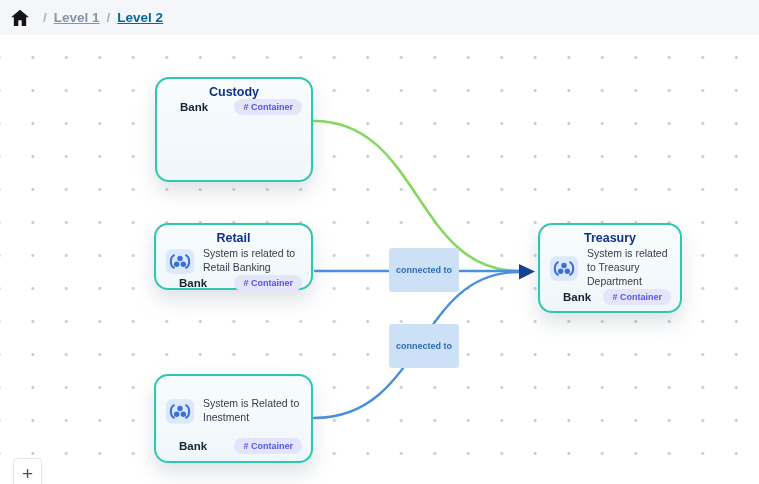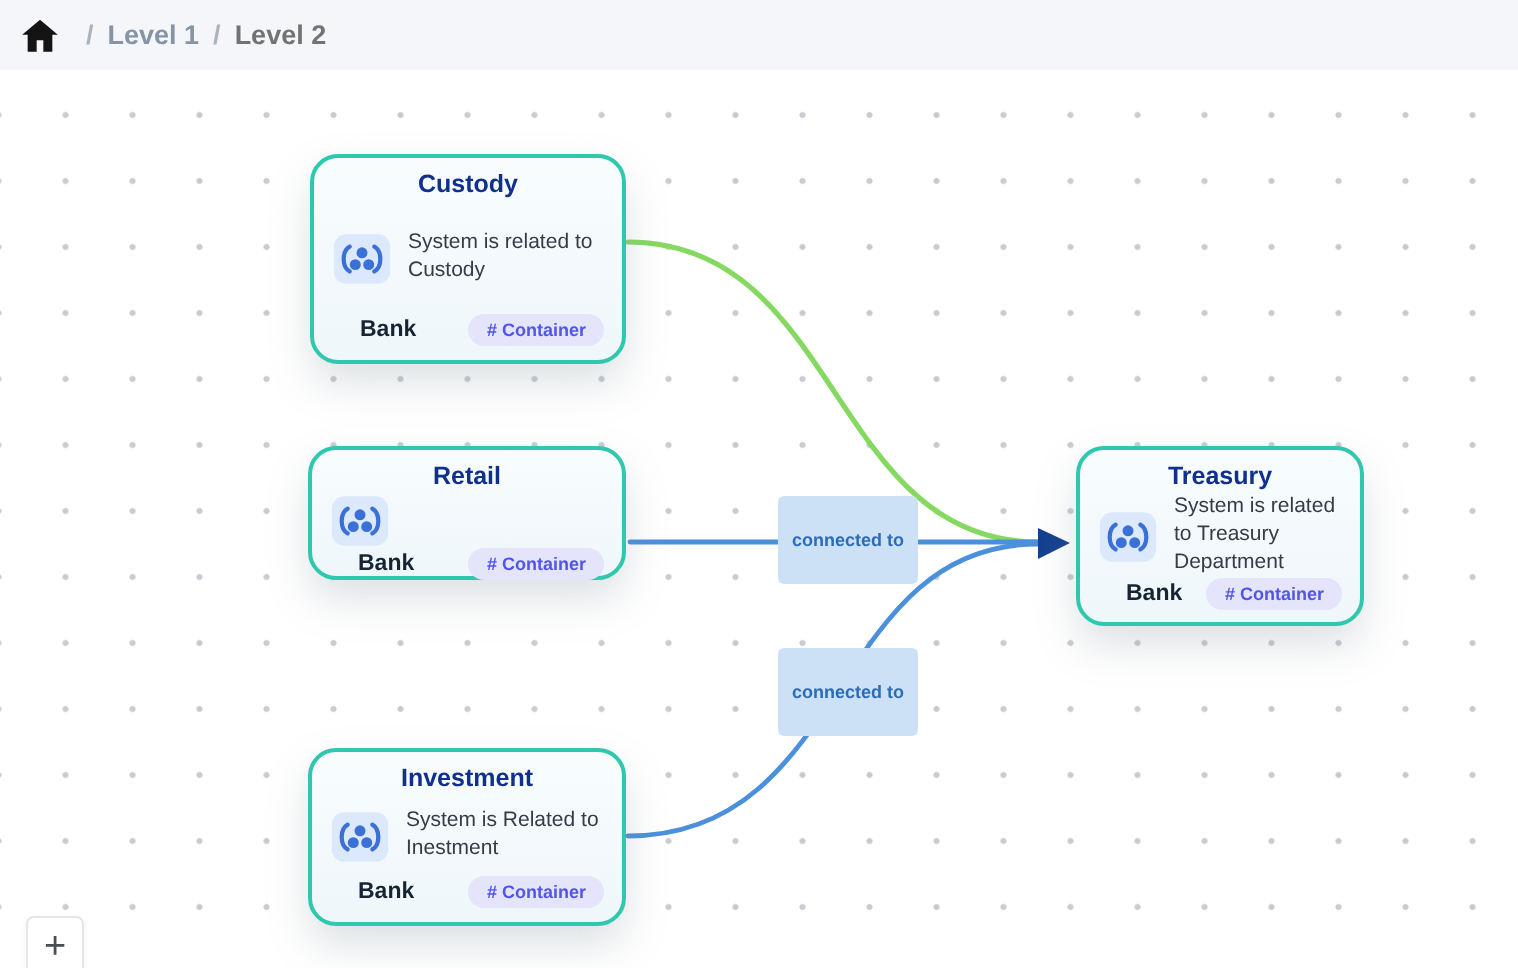--- a/index.html
+++ b/index.html
@@ -3,23 +3,23 @@
 <meta charset="utf-8">
 <style>
   html,body{margin:0;padding:0;}
   body{width:759px;height:484px;overflow:hidden;font-family:"Liberation Sans",sans-serif;background:#fff;}
   .app{position:relative;width:759px;height:484px;overflow:hidden;background:#fff;}
 
   
   .header{position:absolute;left:0;top:0;width:100%;height:35px;background:#f4f6f9;display:flex;align-items:center;padding-left:10px;box-sizing:border-box;z-index:30;}
   .home-btn{display:flex;align-items:center;cursor:pointer;margin-right:6px;}
   .crumb-sep{color:#aab3bd;font-weight:700;font-size:13.5px;margin:0 7px;}
-  .crumb{font-weight:700;font-size:13.5px;cursor:pointer;}
+  .crumb{font-weight:700;font-size:13.5px;cursor:pointer;text-decoration:underline;}
   .crumb.lvl1{color:#8595a6;}
-  .crumb.lvl2{color:#737373;}
+  .crumb.lvl2{color:#0369a1;}
 
   
   .canvas{position:absolute;left:0;top:35px;width:759px;height:449px;
     background-image:radial-gradient(circle,#c7ccd2 1.1px,rgba(199,204,210,0) 1.9px);
     background-size:33.5px 33px;background-position:16px 6px;}
 
   .edges-svg{position:absolute;left:0;top:0;width:759px;height:484px;z-index:5;pointer-events:none;}
   .edges-svg path{pointer-events:stroke;}
 
   .edge-label{position:absolute;z-index:6;transform:translate(-50%,-50%);
@@ -79,61 +79,48 @@
     <path d="M 315 271 L 519 271" fill="none" stroke-width="2.4" stroke-linecap="round" stroke="#4a90dd"></path>
     <path d="M 314 418 C 425 418 415 272 519 272" fill="none" stroke-width="2.4" stroke-linecap="round" stroke="#4a90dd"></path>
     <polygon points="519,264 519,279.5 535,271.5" fill="#14418f"></polygon>
   </svg>
 
   <div class="edge-label" style="left:424px;top:270px;">connected to</div>
   <div class="edge-label" style="left:424px;top:346px;">connected to</div>
 
   <div class="node n-custody">
     <div class="node-title">Custody</div>
-    <div class="node-body">
-      <span class="node-icon">
-        <svg viewBox="0 0 34 30" width="30" height="27">
-          <rect x="1" y="1" width="32" height="28" rx="7" fill="#dce8fc"></rect>
-          <path d="M10 8 C5.5 10.5 5.5 19.5 10 22" stroke="#3b70d6" stroke-width="2.4" fill="none" stroke-linecap="round"></path>
-          <path d="M24 8 C28.5 10.5 28.5 19.5 24 22" stroke="#3b70d6" stroke-width="2.4" fill="none" stroke-linecap="round"></path>
-          <circle cx="17" cy="11.5" r="3.1" fill="#3b70d6"></circle>
-            <circle cx="13.2" cy="18.2" r="3.1" fill="#3b70d6"></circle>
-            <circle cx="20.8" cy="18.2" r="3.1" fill="#3b70d6"></circle>
-        </svg>
-      </span>
-      <span class="node-desc">System is related to Custody</span>
-    </div>
     <div class="node-footer">
       <span class="node-bank">Bank</span>
       <span class="node-badge"># Container</span>
     </div>
   </div>
 
   <div class="node n-retail">
     <div class="node-title">Retail</div>
     <div class="node-body">
       <span class="node-icon">
         <svg viewBox="0 0 34 30" width="30" height="27">
           <rect x="1" y="1" width="32" height="28" rx="7" fill="#dce8fc"></rect>
           <path d="M10 8 C5.5 10.5 5.5 19.5 10 22" stroke="#3b70d6" stroke-width="2.4" fill="none" stroke-linecap="round"></path>
           <path d="M24 8 C28.5 10.5 28.5 19.5 24 22" stroke="#3b70d6" stroke-width="2.4" fill="none" stroke-linecap="round"></path>
           <circle cx="17" cy="11.5" r="3.1" fill="#3b70d6"></circle>
             <circle cx="13.2" cy="18.2" r="3.1" fill="#3b70d6"></circle>
             <circle cx="20.8" cy="18.2" r="3.1" fill="#3b70d6"></circle>
         </svg>
       </span>
+      <span class="node-desc">System is related to Retail Banking</span>
     </div>
     <div class="node-footer">
       <span class="node-bank">Bank</span>
       <span class="node-badge"># Container</span>
     </div>
   </div>
 
   <div class="node n-investment">
-    <div class="node-title">Investment</div>
     <div class="node-body">
       <span class="node-icon">
         <svg viewBox="0 0 34 30" width="30" height="27">
           <rect x="1" y="1" width="32" height="28" rx="7" fill="#dce8fc"></rect>
           <path d="M10 8 C5.5 10.5 5.5 19.5 10 22" stroke="#3b70d6" stroke-width="2.4" fill="none" stroke-linecap="round"></path>
           <path d="M24 8 C28.5 10.5 28.5 19.5 24 22" stroke="#3b70d6" stroke-width="2.4" fill="none" stroke-linecap="round"></path>
           <circle cx="17" cy="11.5" r="3.1" fill="#3b70d6"></circle>
             <circle cx="13.2" cy="18.2" r="3.1" fill="#3b70d6"></circle>
             <circle cx="20.8" cy="18.2" r="3.1" fill="#3b70d6"></circle>
         </svg>

